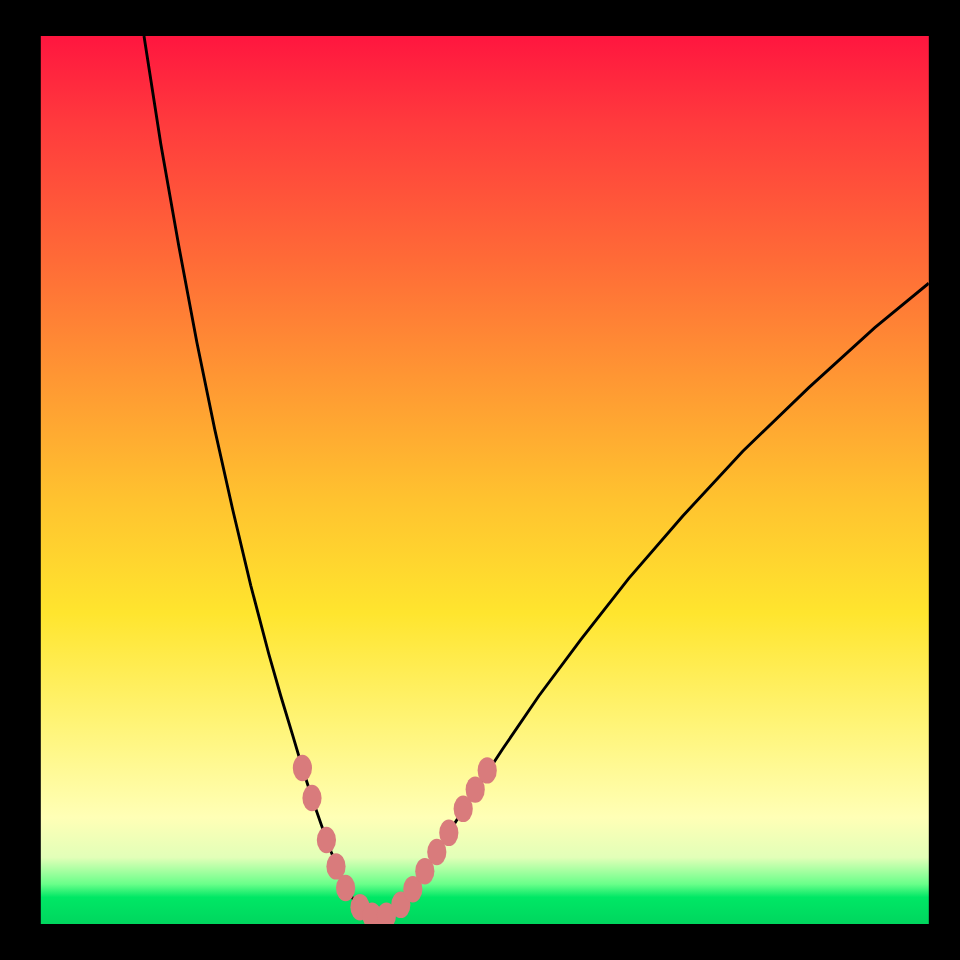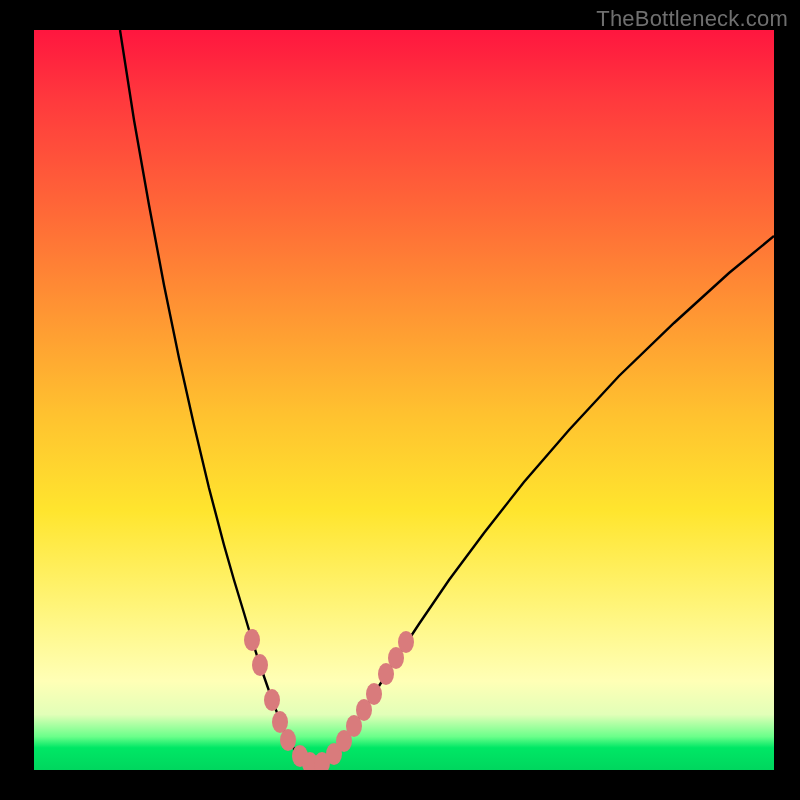--- a/index.html
+++ b/index.html
@@ -59,21 +59,20 @@
     height: 740px;
   }
   .dot {
     fill: #d97b7c;
   }
 </style>
 </head>
 <body>
 
 <div class="frame">
-  <div class="watermark">TheBottleneck.com</div>
 
   <div class="plot">
     <svg class="curve" viewBox="0 0 740 740" preserveAspectRatio="none">
       <path id="curve-path" fill="none" stroke="#000" stroke-width="2.4" d="M86 0 L100 90 L115 175 L130 255 L145 328 L160 395 L175 458 L190 515 L200 550 L210 583 L218 610 L226 635 L234 658 L242 680 L250 700 L256 712 L262 722 L262 722 L270 730 L278 734 L286 734 L294 730 L302 722 L302 722 L312 708 L325 688 L340 664 L360 632 L385 594 L415 550 L450 503 L490 452 L535 400 L585 346 L640 293 L695 243 L740 206"></path>
       <g id="dots">
           <ellipse cx="218" cy="610" rx="8" ry="11" class="dot"></ellipse>
           <ellipse cx="226" cy="635" rx="8" ry="11" class="dot"></ellipse>
           <ellipse cx="238" cy="670" rx="8" ry="11" class="dot"></ellipse>
           <ellipse cx="246" cy="692" rx="8" ry="11" class="dot"></ellipse>
           <ellipse cx="254" cy="710" rx="8" ry="11" class="dot"></ellipse>

